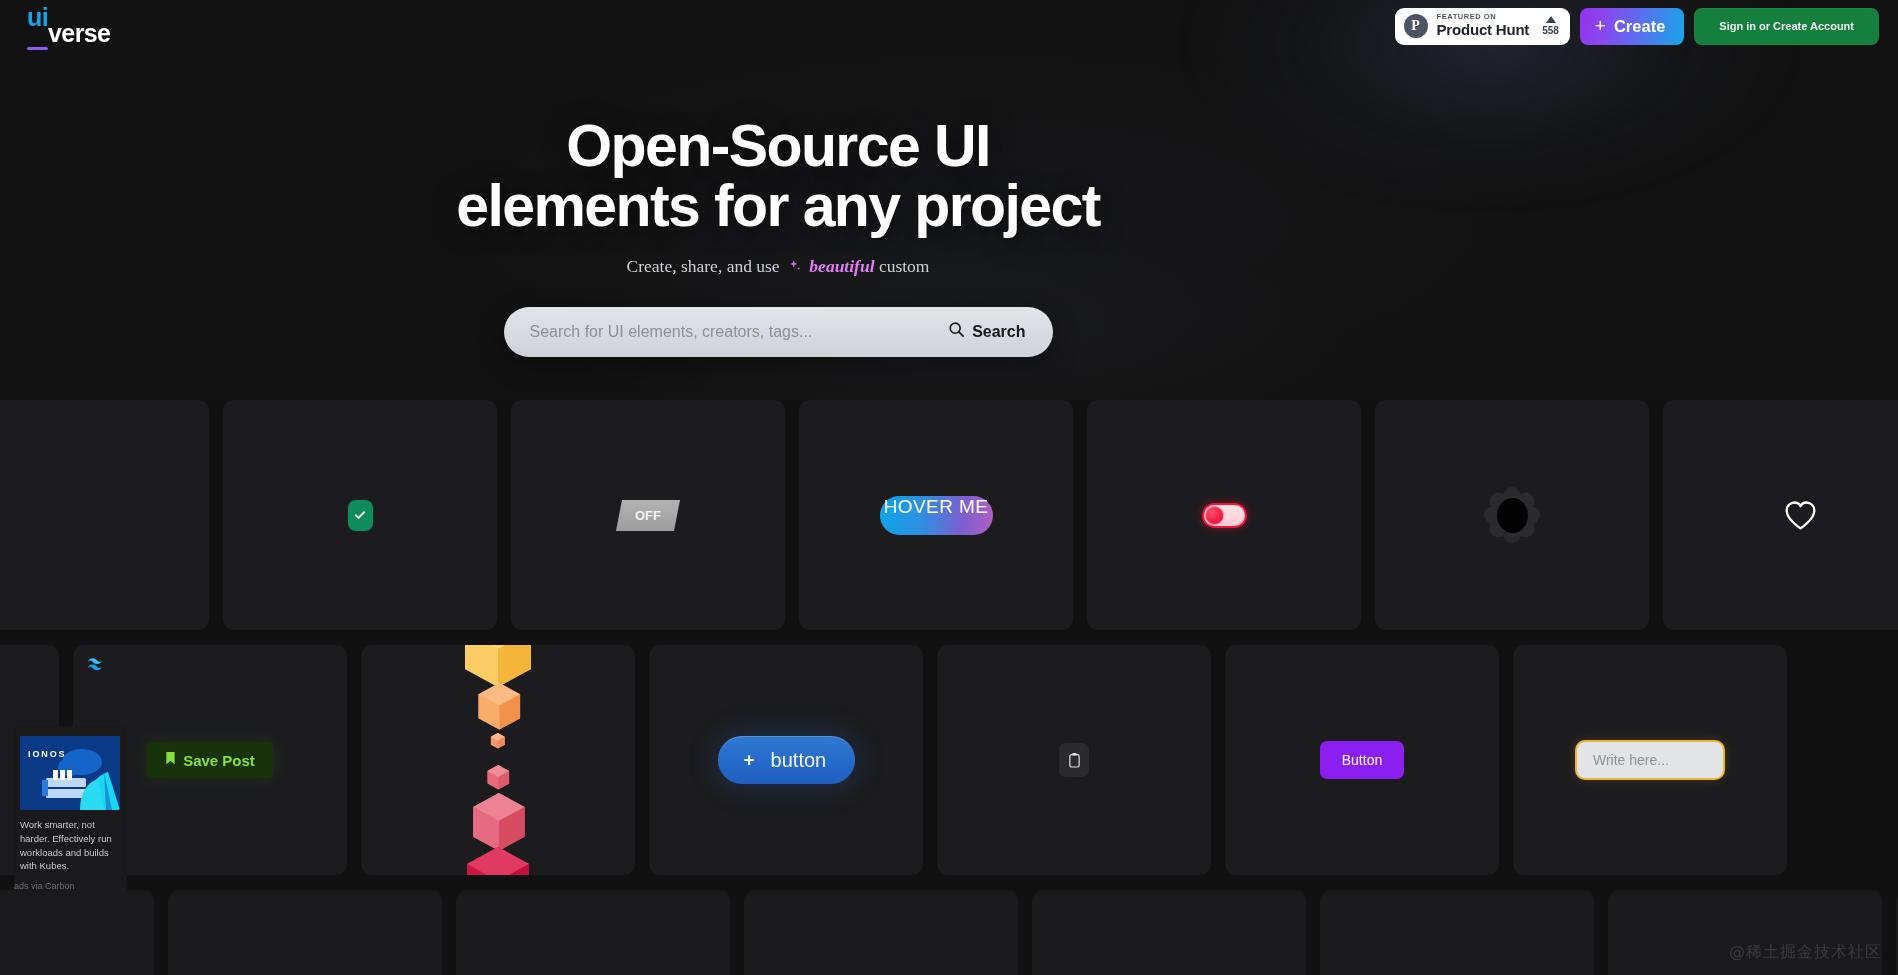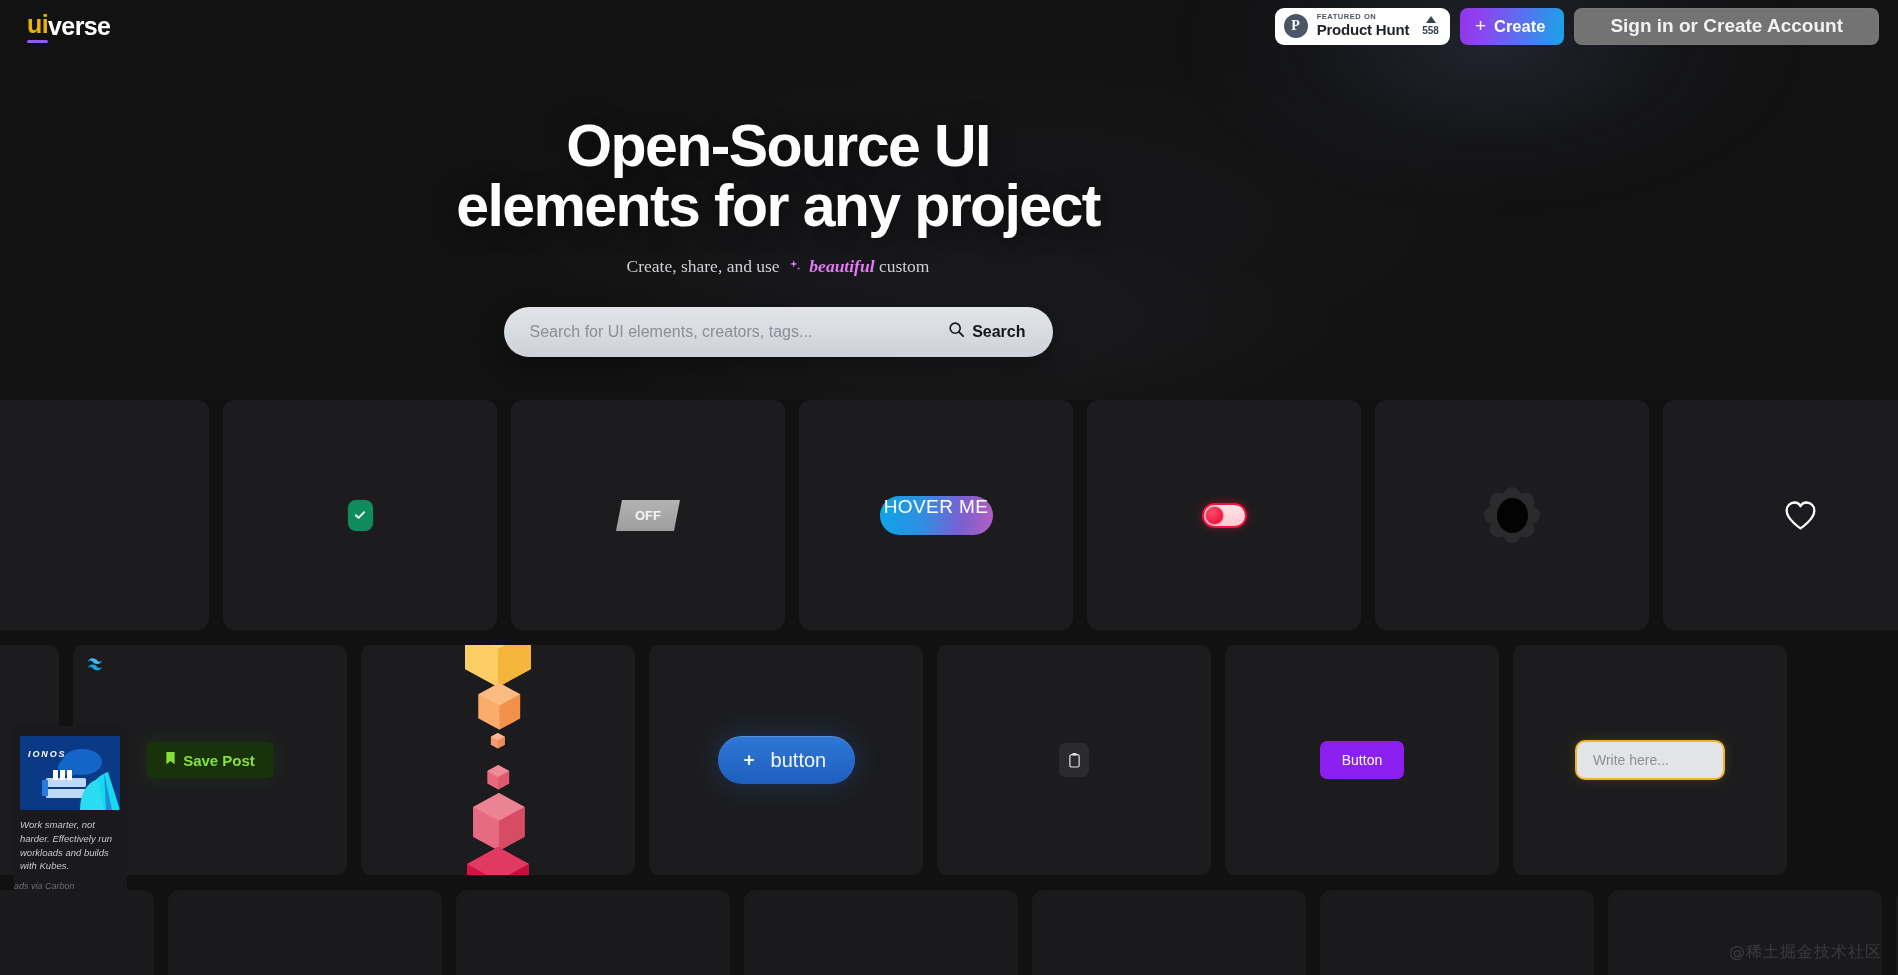--- a/index.html
+++ b/index.html
@@ -27,21 +27,21 @@
     background:radial-gradient(ellipse at center, rgba(150,160,200,0.05) 0%, rgba(0,0,0,0) 70%);
   }
 
   
   .navbar {
     position:absolute; left:0; top:0; width:1898px; height:52px;
     display:flex; align-items:center; z-index:40;
   }
   .logo { margin-left:27px; display:flex; align-items:flex-end; font-size:25px; font-weight:700; letter-spacing:-0.6px; }
   .logo .ui {
-    color:#eab308; position:relative; padding-bottom:4px;
+    color:#0ea5e9; position:relative; padding-bottom:18px;
   }
   .logo .ui::after {
     content:""; position:absolute; left:0; bottom:0px; width:100%; height:3px;
     background:#8b5cf6; border-radius:2px;
   }
   .logo .verse { color:#ffffff; padding-bottom:2px; }
 
   .nav-links { display:flex; align-items:center; margin-left:52px; gap:0px; }
   .nav-link {
     display:flex; align-items:center; gap:6px;
@@ -71,24 +71,24 @@
 
   .create-btn {
     height:37px; border-radius:8px; padding:0 19px 0 15px;
     background:linear-gradient(100deg,#9333ea 0%,#8b46ef 22%,#5b6ff0 56%,#18a5e8 100%);
     display:flex; align-items:center; gap:8px; cursor:pointer;
     font-size:16.5px; font-weight:600; color:#fff; border:none;
   }
   .plus-ic { font-size:19px; font-weight:400; line-height:1; position:relative; top:-1px; }
 
   .signin-btn {
-    height:37px; border-radius:8px; padding:0 35px;
-    background:#737373; border:1px solid rgba(255,255,255,0.04);
+    height:37px; border-radius:8px; padding:0 24px;
+    background:#15803d; border:1px solid rgba(255,255,255,0.04);
     display:flex; align-items:center; cursor:pointer;
-    font-size:19px; font-weight:600; color:#f2f2f3; white-space:nowrap;
+    font-size:11px; font-weight:600; color:#f2f2f3; white-space:nowrap;
   }
 
   
   .hero {
     position:absolute; left:0; top:0; width:1556px; height:400px;
     display:flex; flex-direction:column; align-items:center; z-index:20;
   }
   .hero-title {
     margin-top:117px; text-align:center;
     font-size:59px; font-weight:800; line-height:1.0; letter-spacing:-1.6px;
@@ -212,21 +212,21 @@
     width:150px; height:40px; border-radius:10px;
     background:#e3e4e6; border:2.5px solid #f0b429;
     display:flex; align-items:center; padding-left:16px;
     font-size:14px; color:#8c9099;
     box-shadow:0 0 12px rgba(240,180,41,0.18);
   }
 
   
   .carbon-ad {
     position:absolute; left:14px; top:726px; width:113px; height:185px;
-    background:#1a1a1c; border-radius:4px; padding:0; z-index:60;font-style:italic;
+    background:#1a1a1c; border-radius:4px; padding:0; z-index:60;
   }
   .carbon-img {
     width:100px; height:74px; margin:10px 0 0 6px; border-radius:2px; overflow:hidden;
     background:#0b3a82; position:relative;
   }
   .carbon-img .ion-label {
     position:absolute; left:8px; top:13px; font-size:9px; font-weight:700;
     color:#fff; letter-spacing:1.9px;
   }
   .carbon-text {

